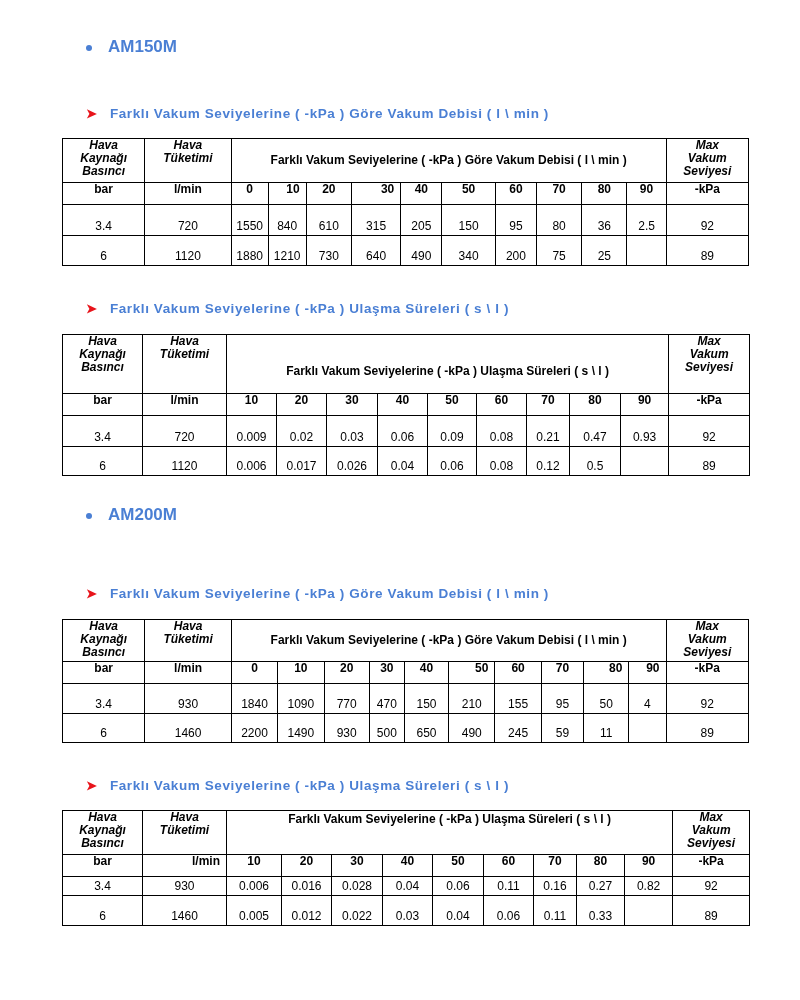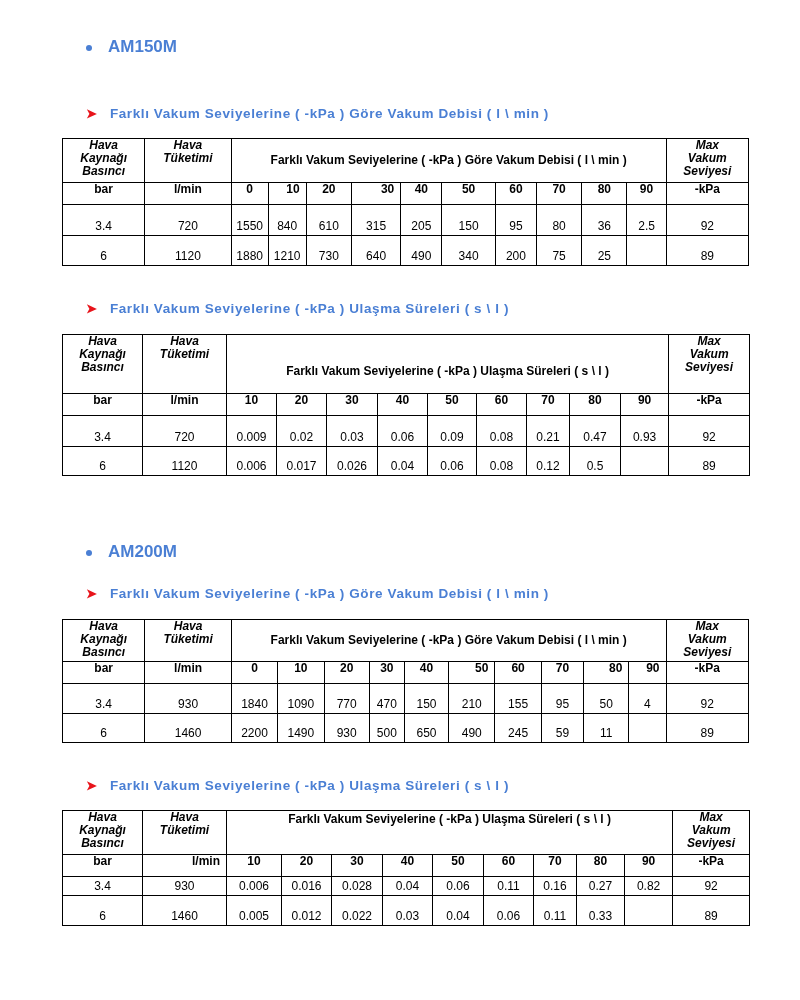--- a/index.html
+++ b/index.html
@@ -190,21 +190,21 @@
     <td class="val">0.06</td>
     <td class="val">0.08</td>
     <td class="val">0.12</td>
     <td class="val">0.5</td>
     <td class="val"></td>
     <td class="val">89</td>
   </tr>
 </tbody>
   </table>
 
-<div class="model-heading" style="top:542px;">
+<div class="model-heading" style="top:505px;">
   <span class="bullet"></span>
   <span>AM200M</span>
 </div>
 
 <div class="section-heading" style="top:586px;">
   <span class="arrow">➤</span>
   <span>Farklı Vakum  Seviyelerine ( -kPa ) Göre Vakum Debisi ( l \ min )</span>
 </div>
 
 <table class="spec" style="top:619px;">

